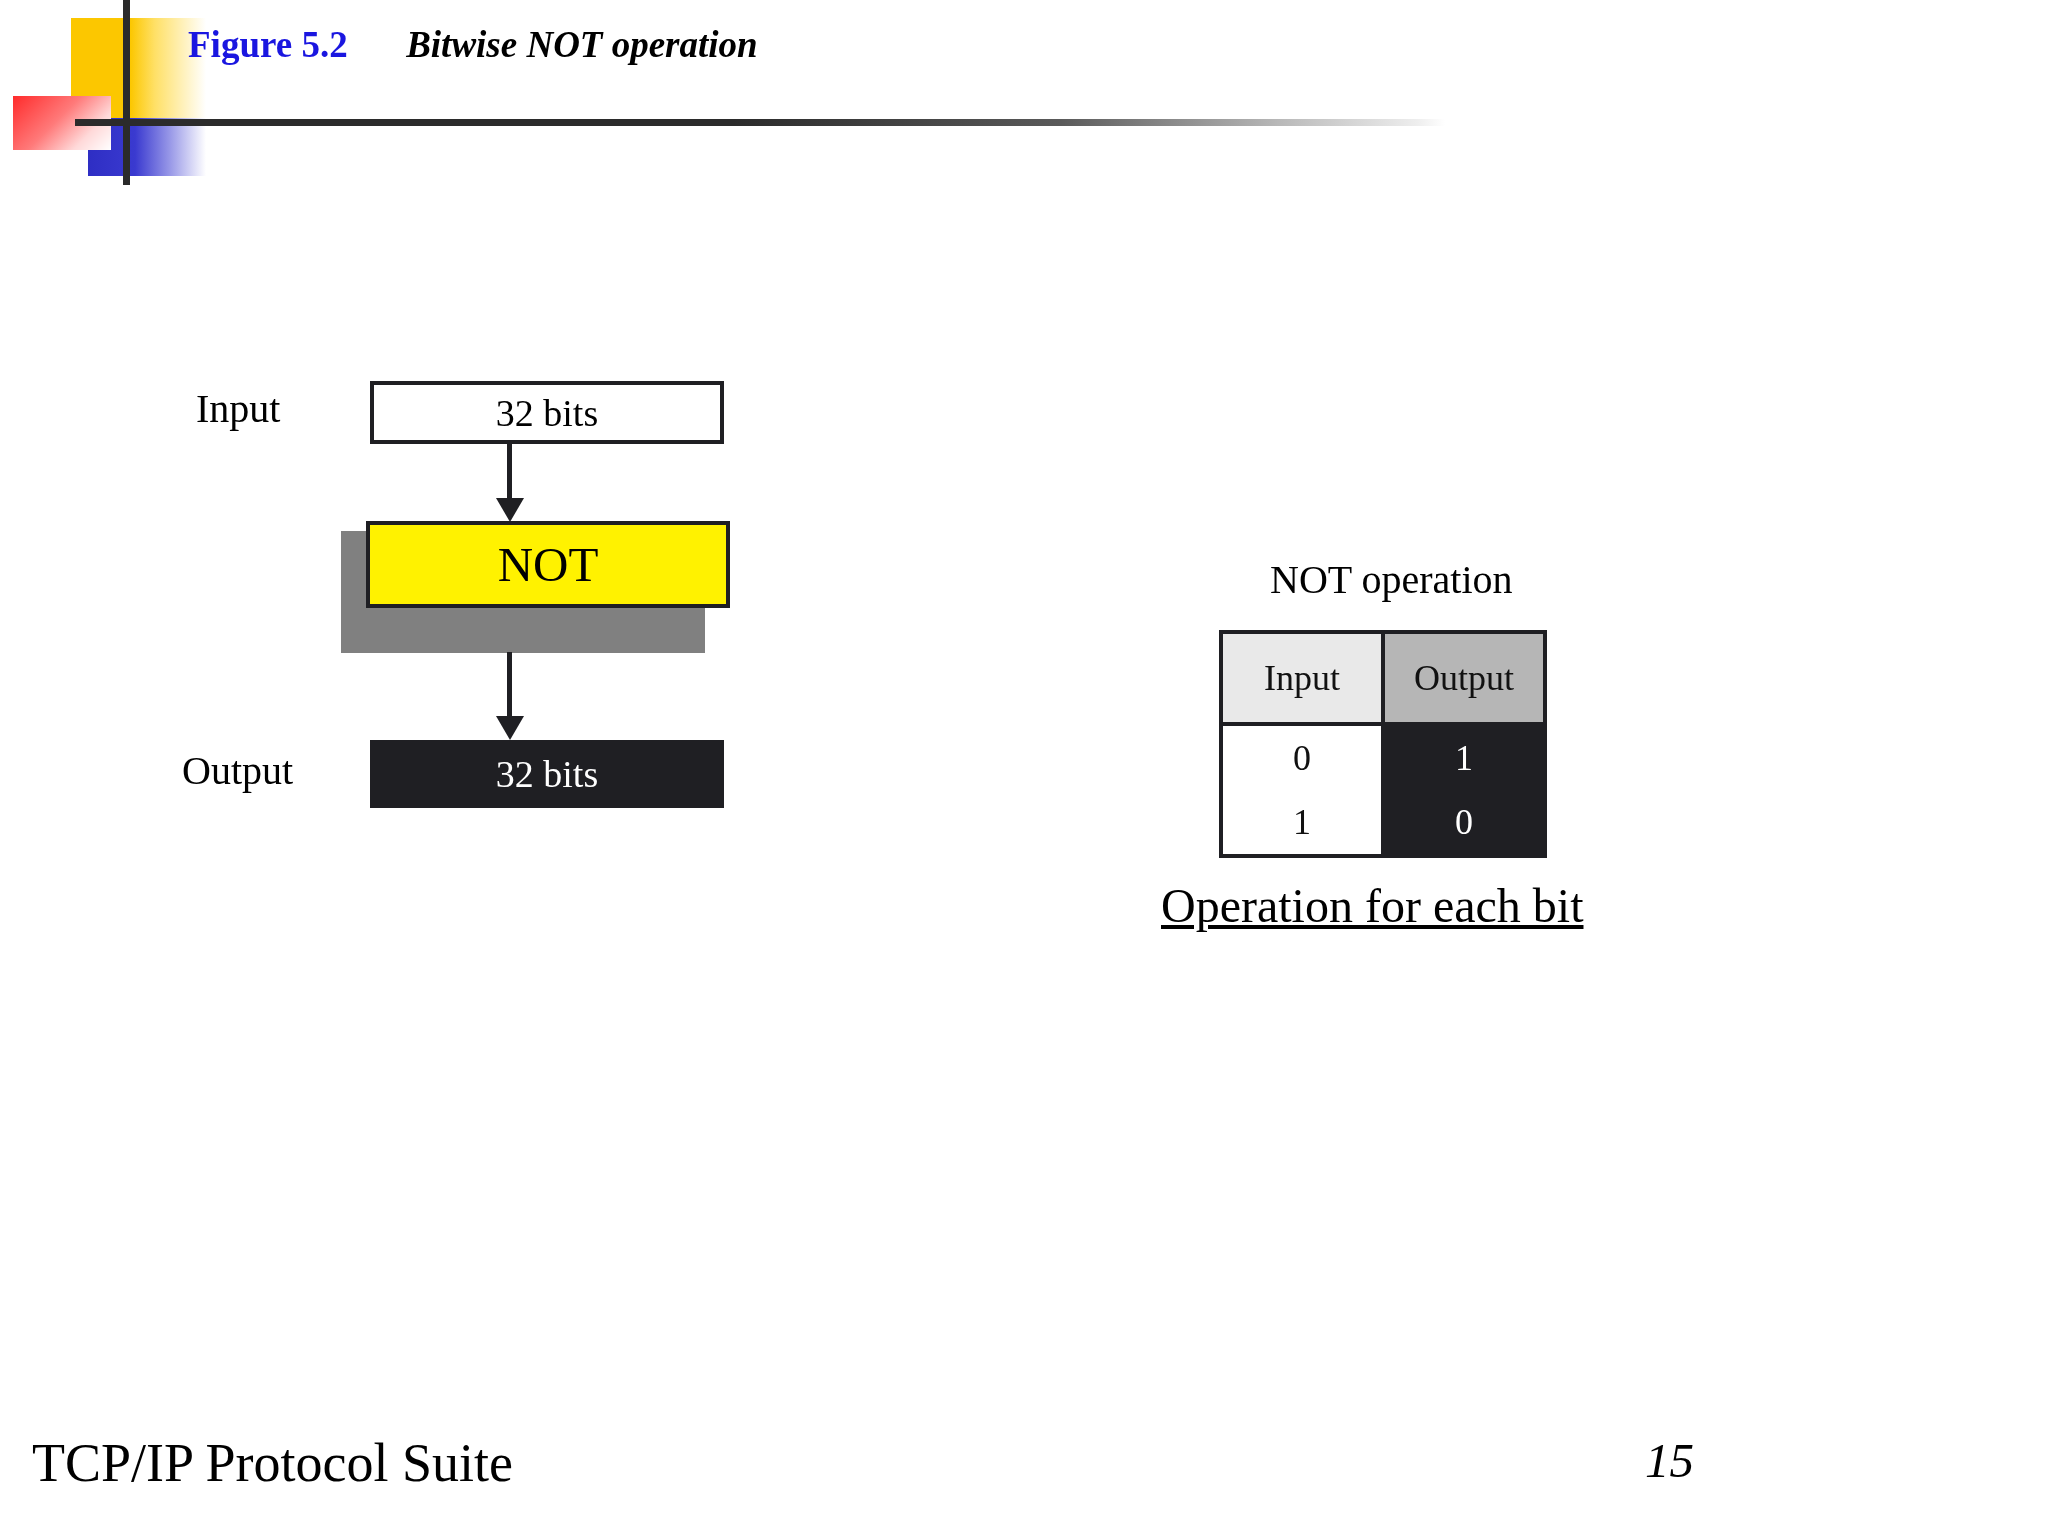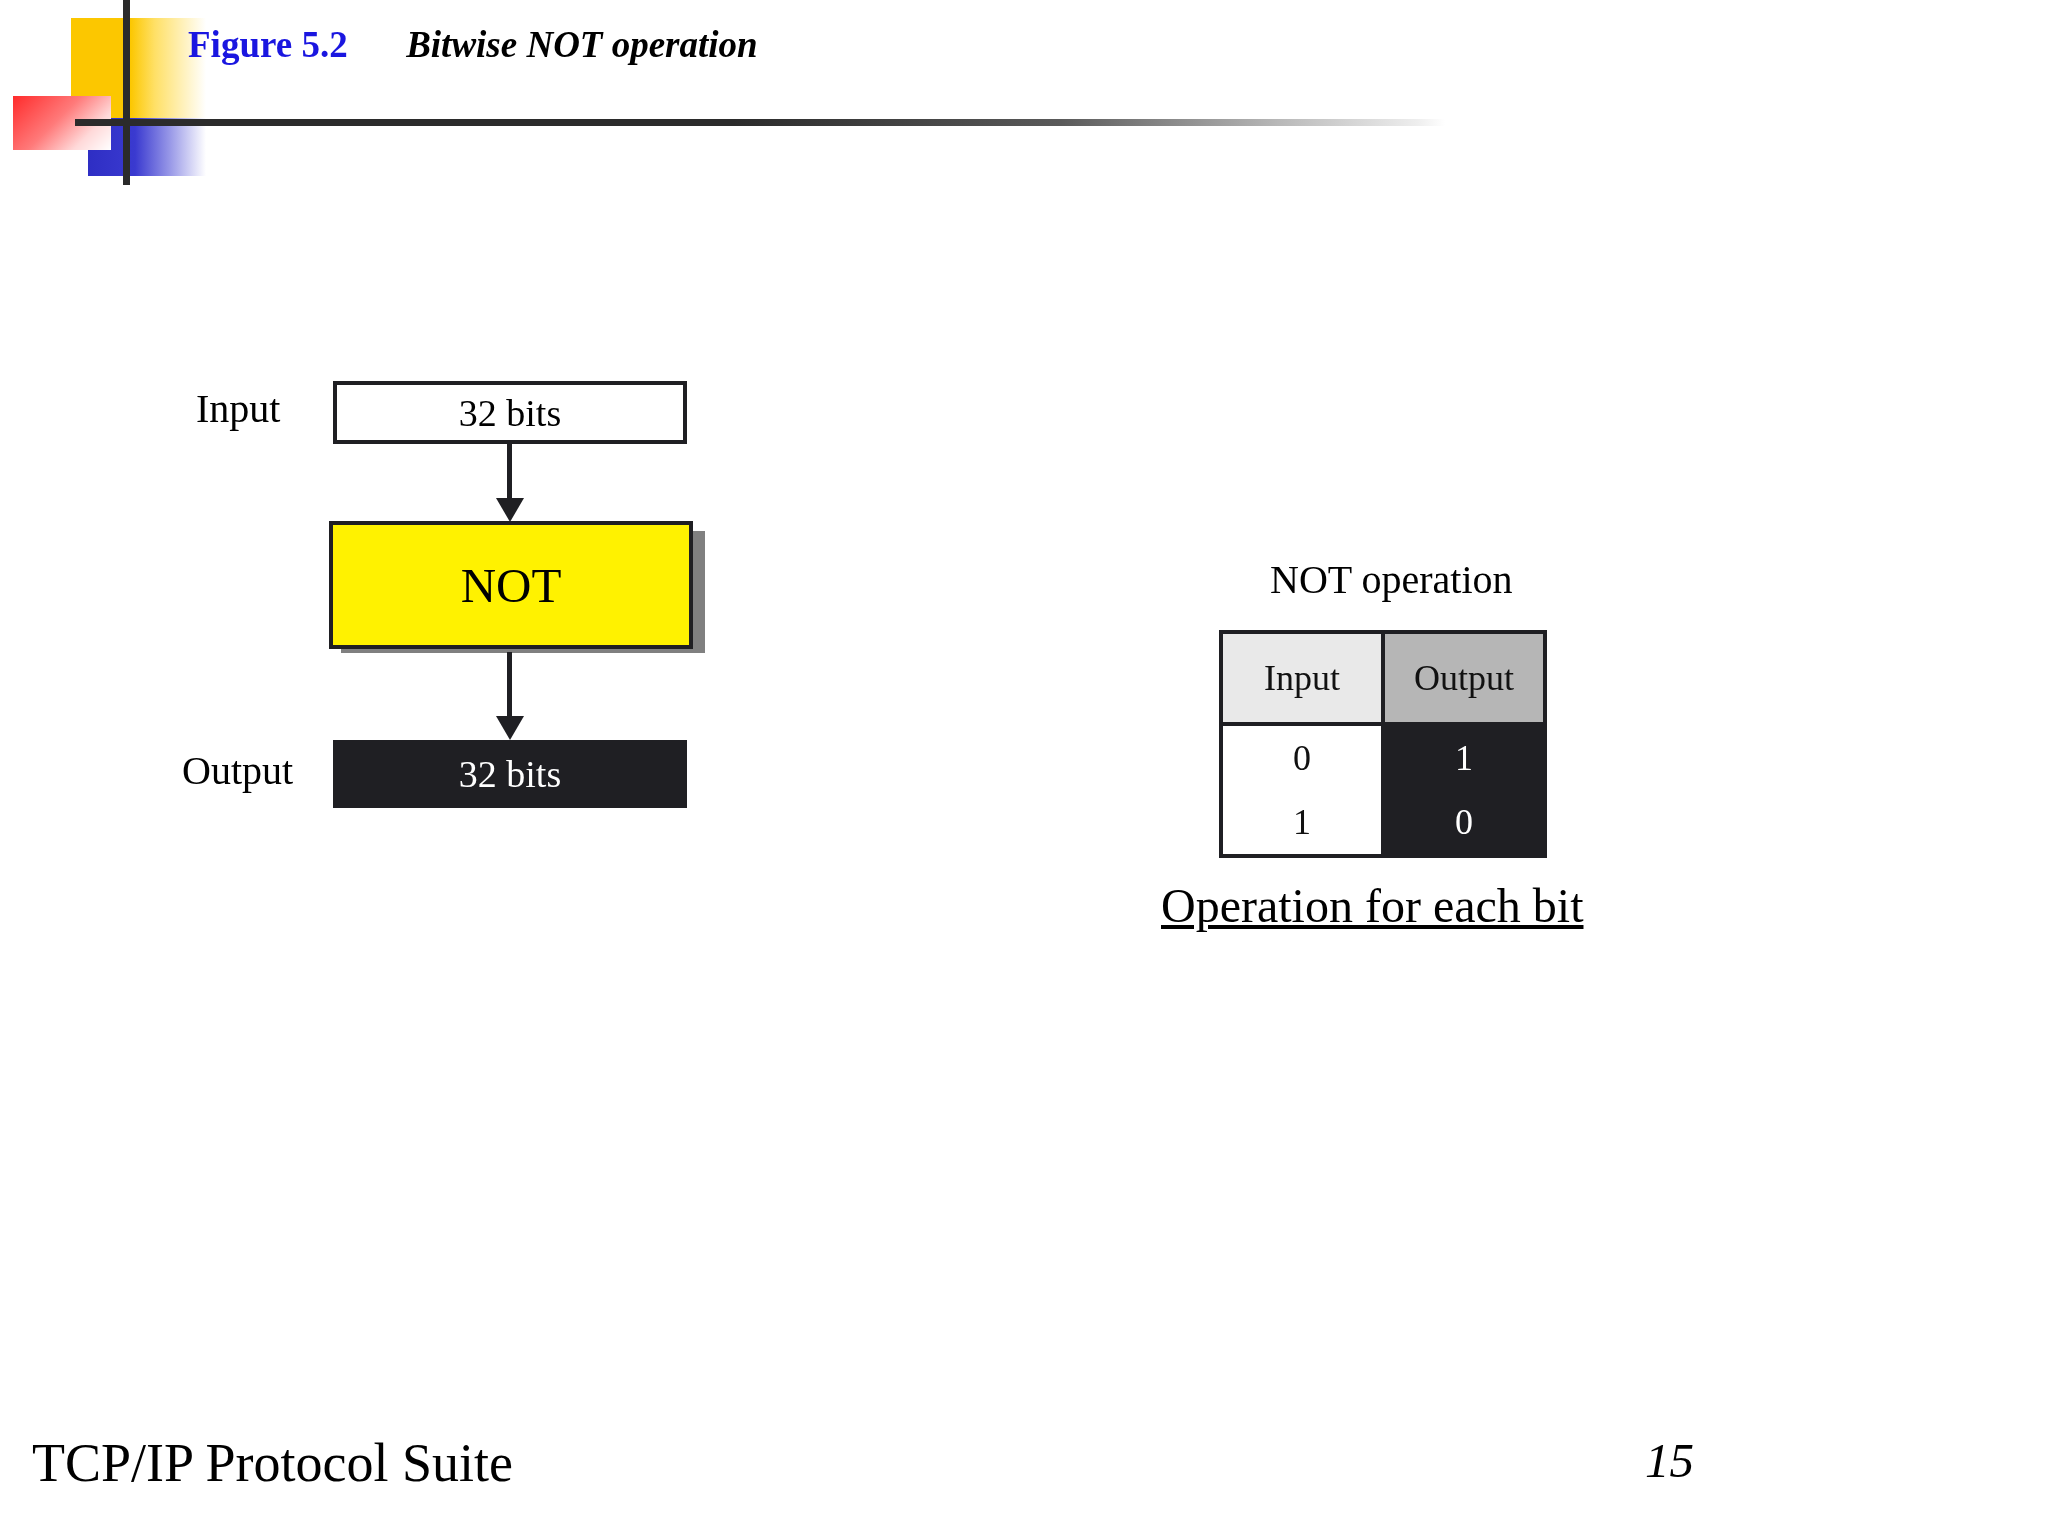--- a/index.html
+++ b/index.html
@@ -73,34 +73,35 @@
 
   .flowbox {
     position: absolute;
     box-sizing: border-box;
     display: flex;
     align-items: center;
     justify-content: center;
     font-size: 38px;
     line-height: 1;
     white-space: nowrap;
+    margin-left: 37px;
   }
   #box-in {
     left: 333px; top: 381px; width: 354px; height: 63px;
     border: 4px solid #1f1f23;
     background: #ffffff;
     color: #000000;
   }
   #box-not-shadow {
     position: absolute;
     left: 341px; top: 531px; width: 364px; height: 122px;
     background: #808080;
   }
   #box-not {
-    left: 329px; top: 521px; width: 364px; height: 128px;
+    left: 329px; top: 521px; width: 364px; height: 87px;
     border: 4px solid #1f1f23;
     background: #fff200;
     color: #000000;
     font-size: 49px;
     z-index: 2;
   }
   #box-out {
     left: 333px; top: 740px; width: 354px; height: 68px;
     border: 0;
     background: #1f1f23;

